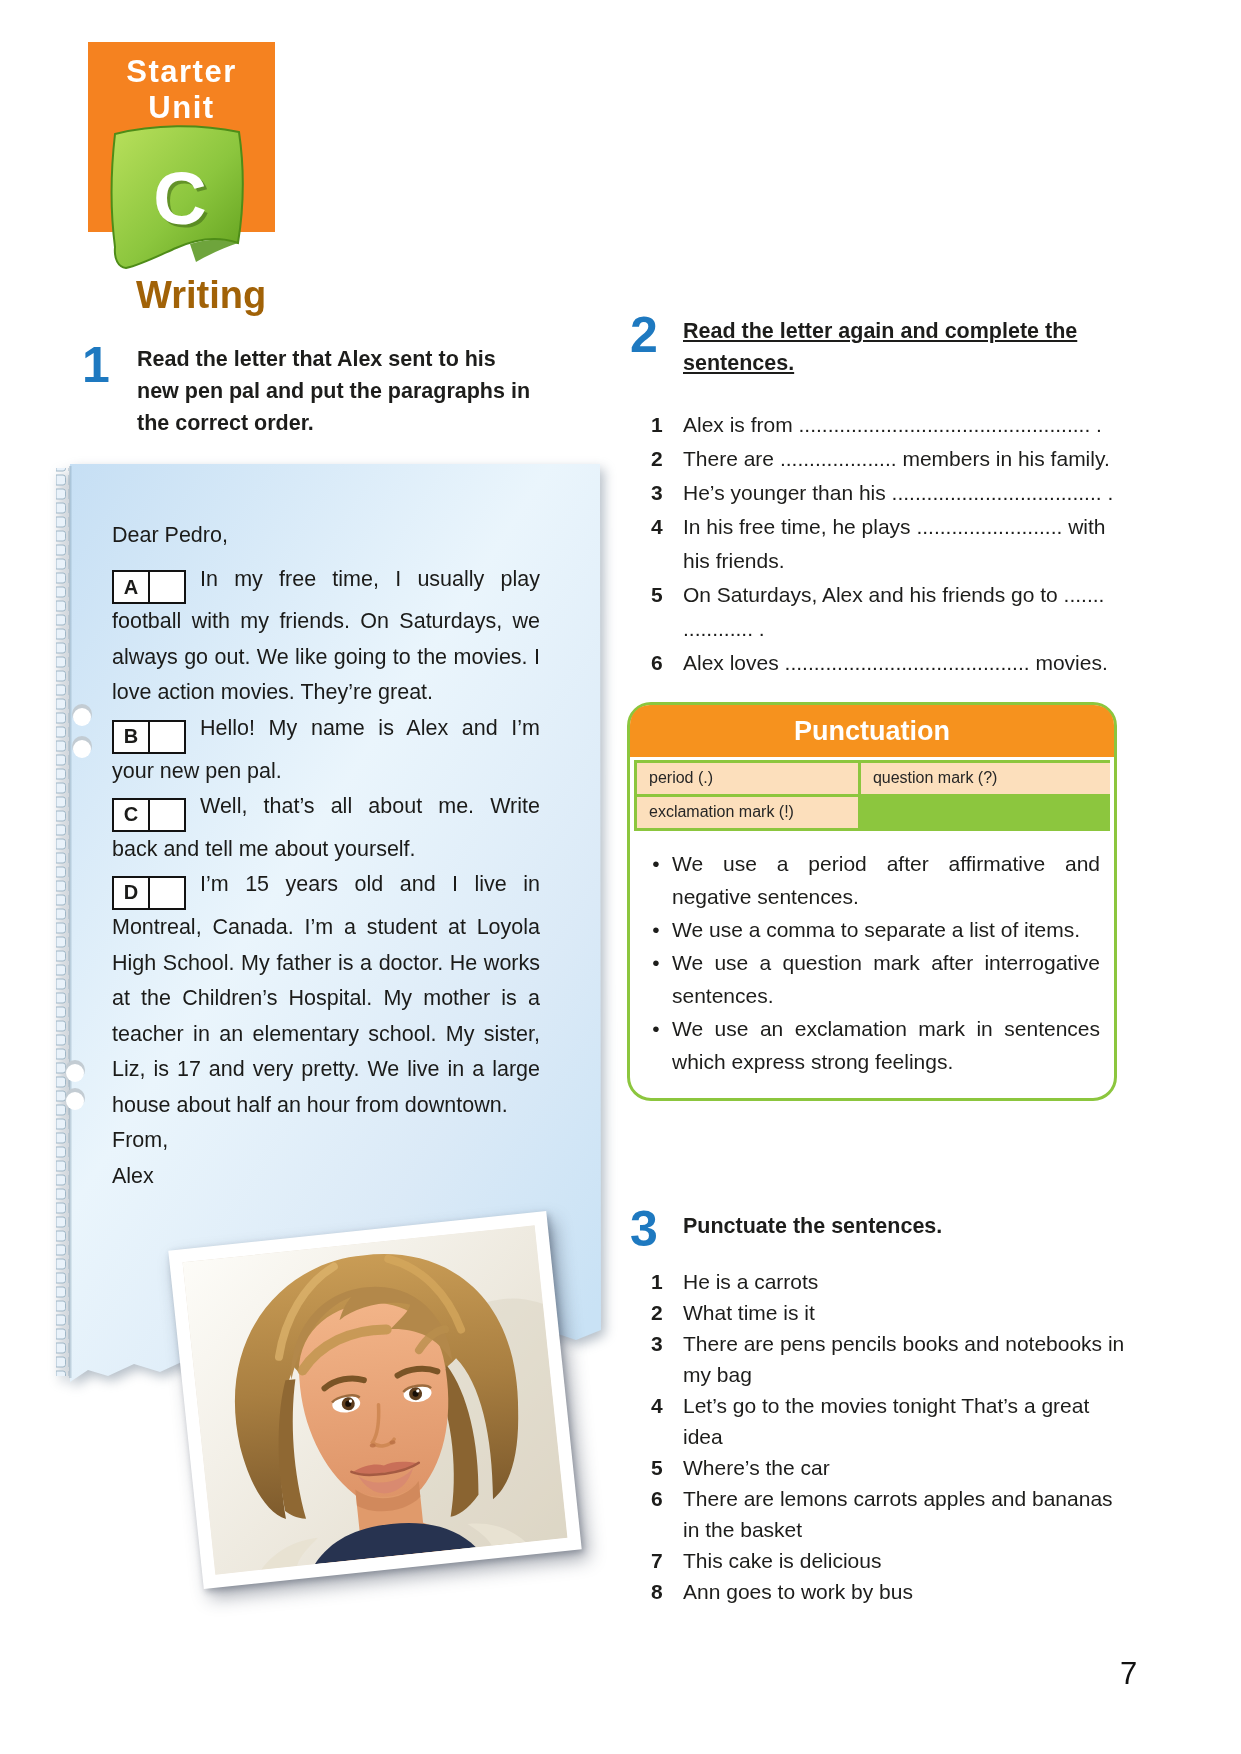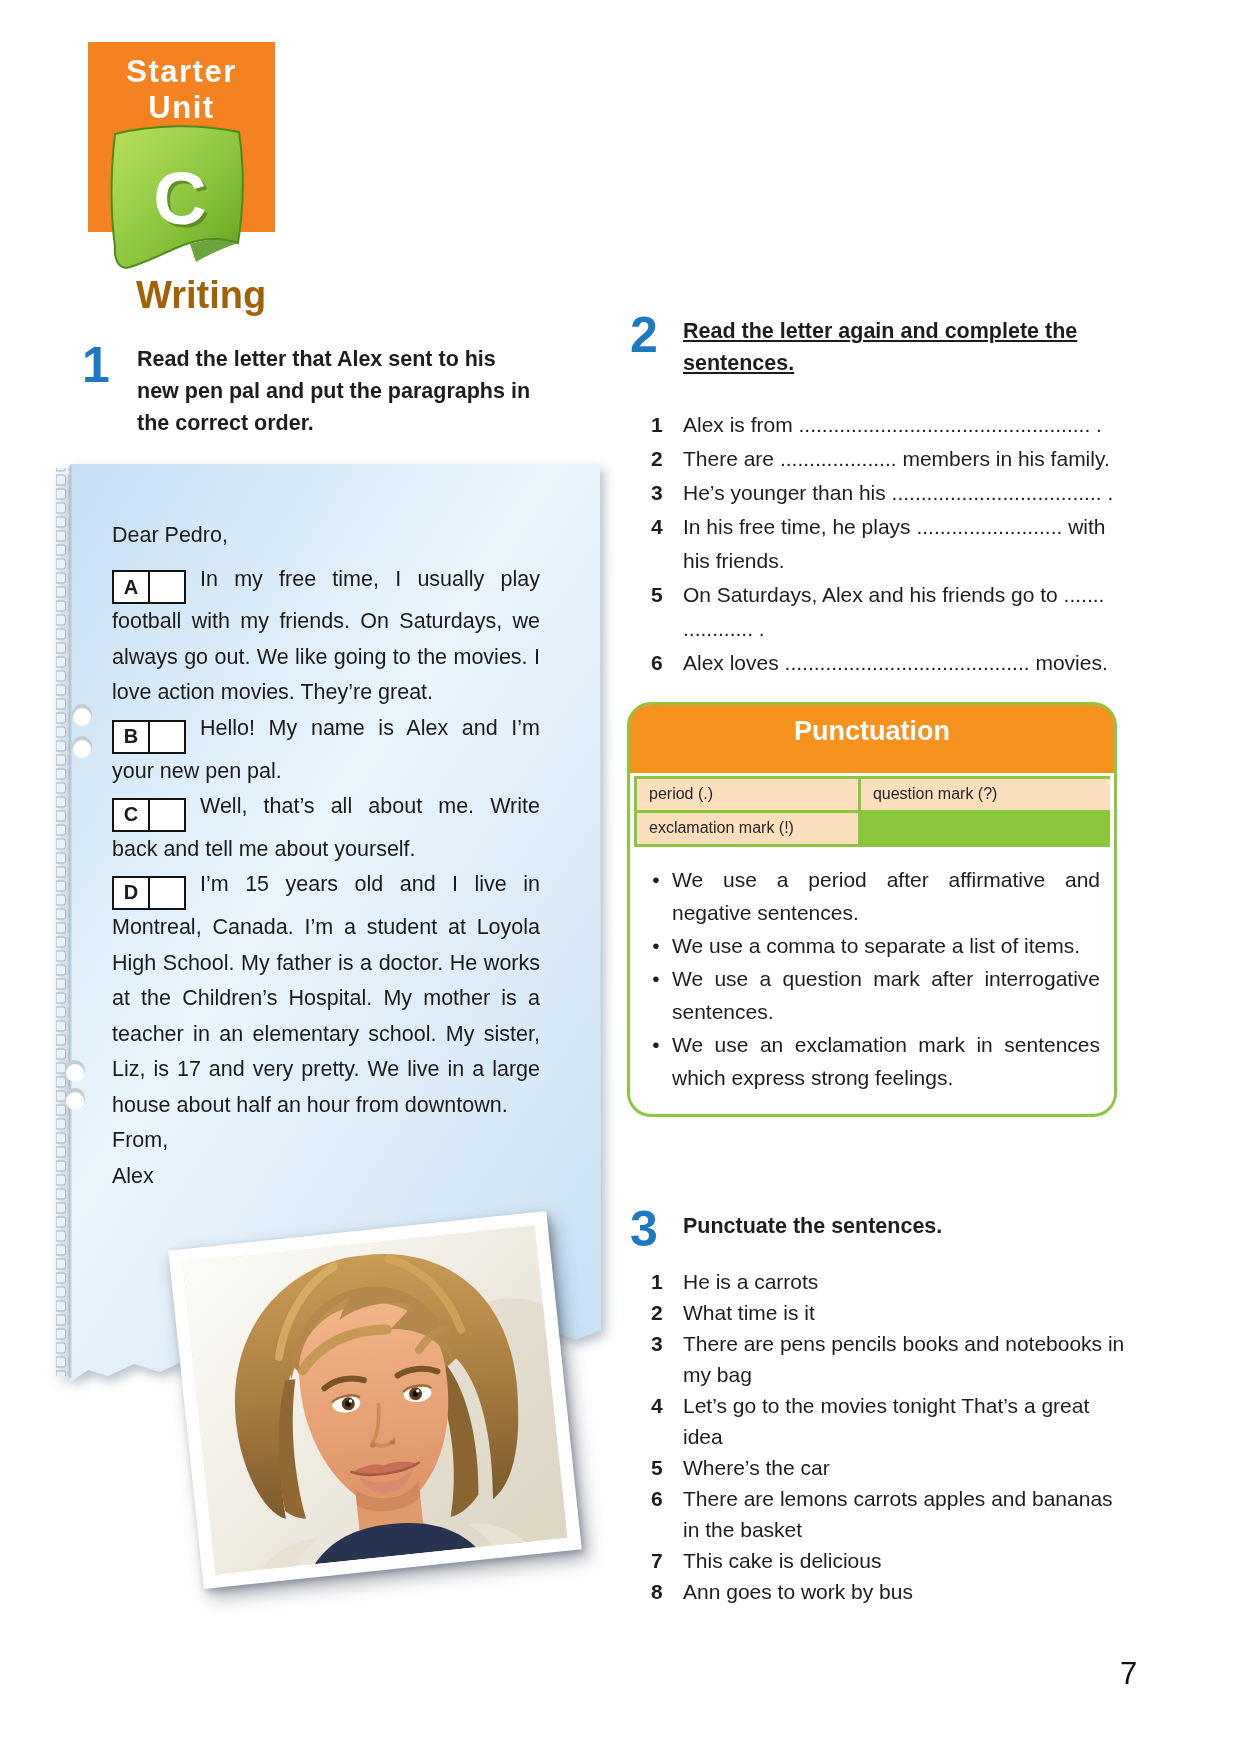--- a/index.html
+++ b/index.html
@@ -45,21 +45,21 @@
   .lb-cell { width:34px; height:30px; display:flex; align-items:center; justify-content:center; }
   .lb-letter { font-weight:bold; font-size:20px; border-right:2.5px solid #121212; }
   
   .photo { position:absolute; left:185px; top:1230px; width:380px; height:340px;
     background:#fff; padding:13px; box-sizing:border-box; transform:rotate(-6deg);
     box-shadow:6px 10px 18px rgba(40,50,70,.4), 2px 3px 6px rgba(40,50,70,.3); }
   .photo-inner { width:354px; height:314px; overflow:hidden; background:#efe9df; }
   
   .pbox { position:absolute; left:627px; top:702px; width:490px; box-sizing:border-box;
     border:3px solid #8cc63e; border-radius:24px; background:#fff; }
-  .pb-head { height:68px; line-height:52px; background:#f6921e; border-radius:20px 20px 0 0;
+  .pb-head { height:52px; line-height:52px; background:#f6921e; border-radius:20px 20px 0 0;
     color:#fff; font-size:27px; font-weight:bold; text-align:center; }
   .pb-table { margin:3px 4px 0 4px; background:#8cc63e; padding:3px; display:grid;
     grid-template-columns:47% 53%; gap:3px; }
   .pb-cell { background:#fcdfbc; font-size:16px; padding:6px 12px 7px 12px; color:#262626; }
   .pb-bullets { padding:16px 14px 20px 10px; }
   .brow { display:flex; font-size:21px; line-height:33px; }
   .bdot { width:32px; text-align:center; flex:none; }
   .btxt { flex:1; text-align:justify; }
   
   .pagenum { position:absolute; left:1120px; top:1656px; font-size:31px; color:#111; }

